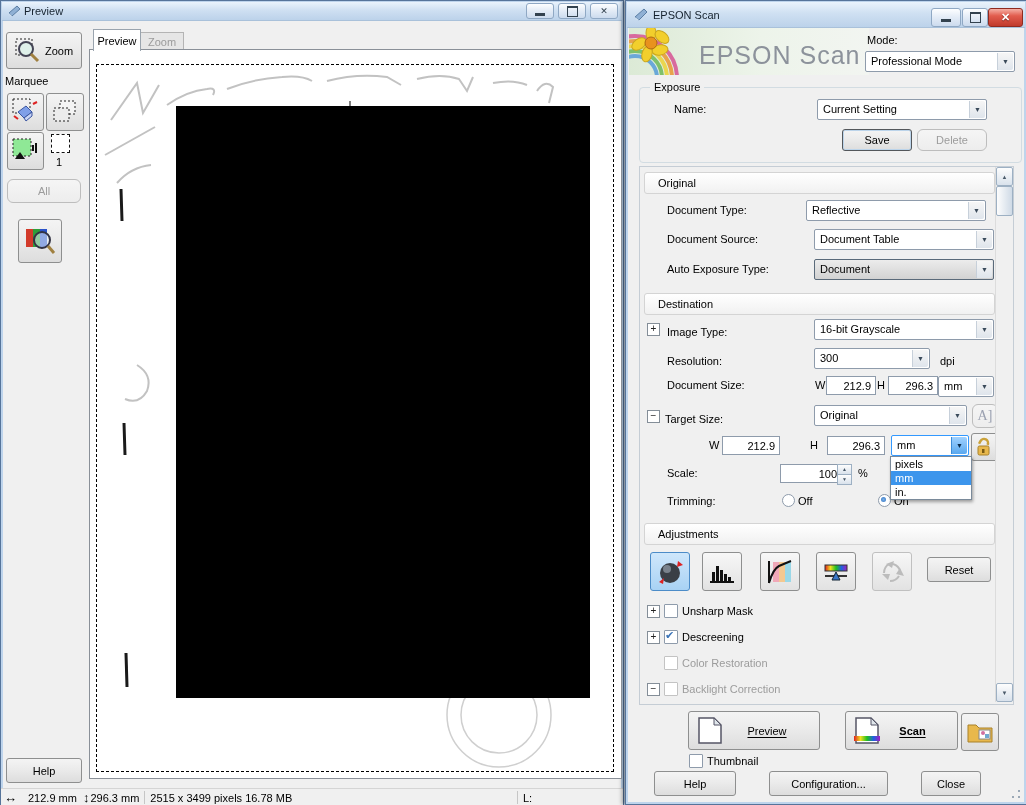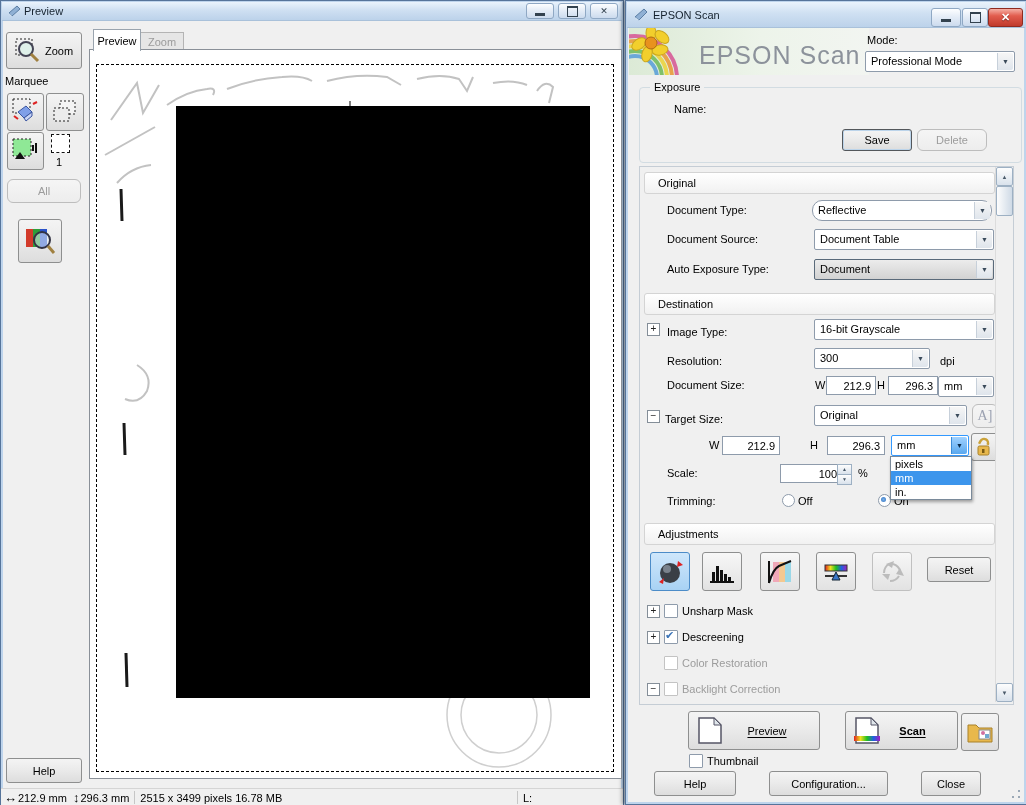--- a/index.html
+++ b/index.html
@@ -189,21 +189,21 @@
             <line x1="29" y1="588" x2="30" y2="622"></line>
           </g>
         </svg>
 
         <div class="abs" style="left:79px;top:41px;width:414px;height:592px;background:#000;"></div>
       </div>
     </div>
 
     <div class="statusbar" style="left:0;bottom:0;width:622px;height:17px;">
       <span style="margin-left:3px;font-size:13px;">↔</span>
-      <span style="margin-left:1px;">212.9 mm</span>
+      <span style="margin-left:11px;">212.9 mm</span>
       <span style="margin-left:6px;font-size:13px;">↕</span>
       <span style="margin-left:1px;">296.3 mm</span>
       <span class="vdiv"></span>
       <span>2515 x 3499 pixels 16.78 MB</span>
       <span class="vdiv" style="margin-left:auto;"></span>
       <span style="width:100px;">L:</span>
     </div>
   </div>
 
   <div class="window" style="left:625px;top:0;width:400px;height:803px;box-shadow:inset 0 0 0 2px #bed4ec,-3px 0 4px rgba(0,0,0,.35);">
@@ -244,35 +244,39 @@
     </div>
     <span class="label" style="left:241px;top:33px;">Mode:</span>
     <div class="combo" style="left:239px;top:50px;width:148px;">
       <span class="combo-text">Professional Mode</span>
       <span class="combo-arrow">▼</span>
     </div>
 
     <div class="abs" style="left:13px;top:86px;width:381px;height:74px;border:1px solid #d2dce2;border-radius:4px;">
       <span class="label" style="left:10px;top:-7px;background:#f0f0f0;padding:0 4px;">Exposure</span>
       <span class="label" style="left:34px;top:15px;">Name:</span>
+      <div class="combo" style="left:177px;top:11px;width:168px;">
+        <span class="combo-text">Current Setting</span>
+        <span class="combo-arrow">▼</span>
+      </div>
       <div class="btn default" style="left:202px;top:41px;width:68px;height:20px;">
         <span>Save</span>
       </div>
       <div class="btn disabled" style="left:277px;top:41px;width:68px;height:20px;">
         <span>Delete</span>
       </div>
     </div>
 
     <div class="abs" style="left:13px;top:165px;width:373px;height:537px;background:#f0f0f0;border:1px solid #c5cdd5;">
 
       <div class="section-header" style="left:4px;top:5px;width:336px;">
         <span>Original</span>
       </div>
       <span class="label" style="left:27px;top:37px;">Document Type:</span>
-      <div class="combo" style="left:172px;top:33px;width:178px;border-radius:10px;">
+      <div class="combo" style="left:166px;top:33px;width:178px;">
         <span class="combo-text">Reflective</span>
         <span class="combo-arrow">▼</span>
       </div>
       <span class="label" style="left:27px;top:66px;">Document Source:</span>
       <div class="combo" style="left:174px;top:62px;width:178px;">
         <span class="combo-text">Document Table</span>
         <span class="combo-arrow">▼</span>
       </div>
       <span class="label" style="left:27px;top:96px;">Auto Exposure Type:</span>
       <div class="combo focused" style="left:174px;top:92px;width:178px;">

